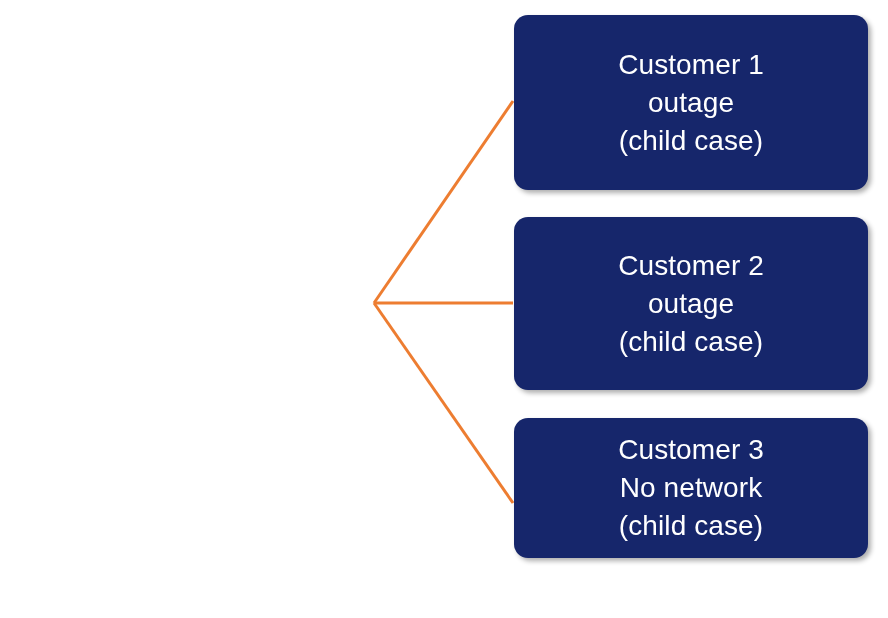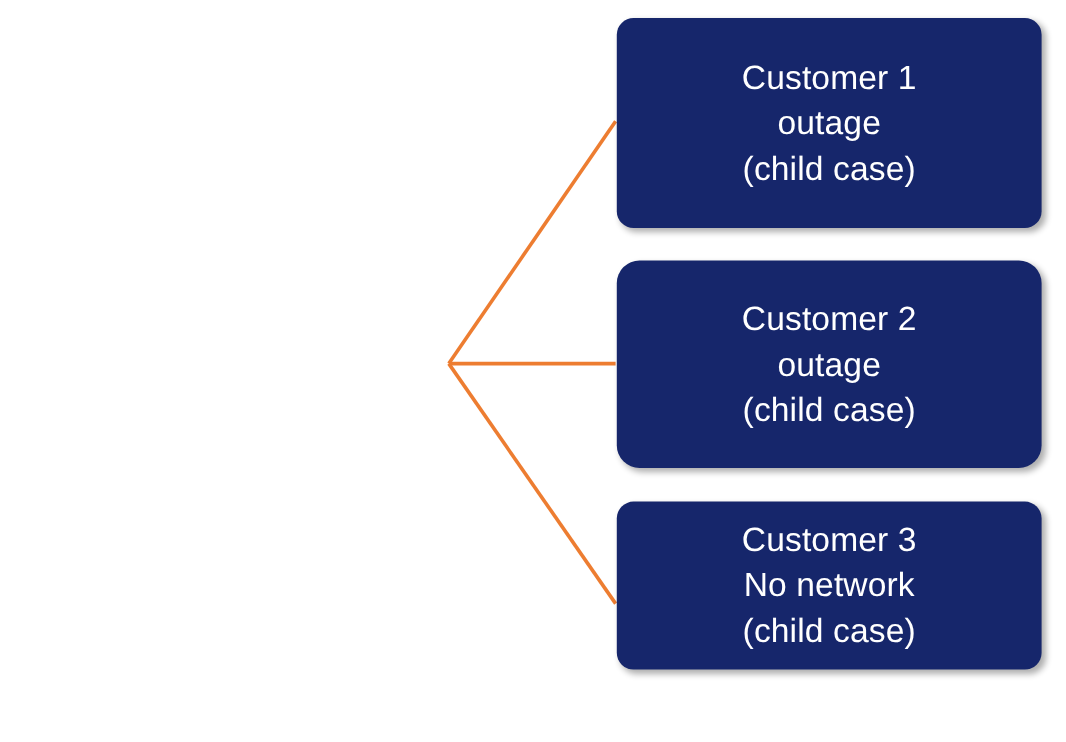--- a/index.html
+++ b/index.html
@@ -57,21 +57,21 @@
     height: 170px;
     background: #F7901E;
   }
   
   .node-child {
     left: 514px;
     width: 354px;
     background: #16266B;
   }
   #node-child-1 { top: 15px;  height: 175px; }
-  #node-child-2 { top: 217px; height: 173px; border-radius: 19px; }
+  #node-child-2 { top: 217px; height: 173px; }
   #node-child-3 { top: 418px; height: 140px; }
 </style>
 </head>
 <body>
 
 <div id="canvas">
 
   <svg id="connectors" viewBox="0 0 888 618" width="888" height="618" xmlns="http://www.w3.org/2000/svg">
     <g fill="none" stroke="#ED7D31" stroke-width="3" stroke-linecap="butt">
       <line x1="374" y1="303" x2="513" y2="101"></line>

